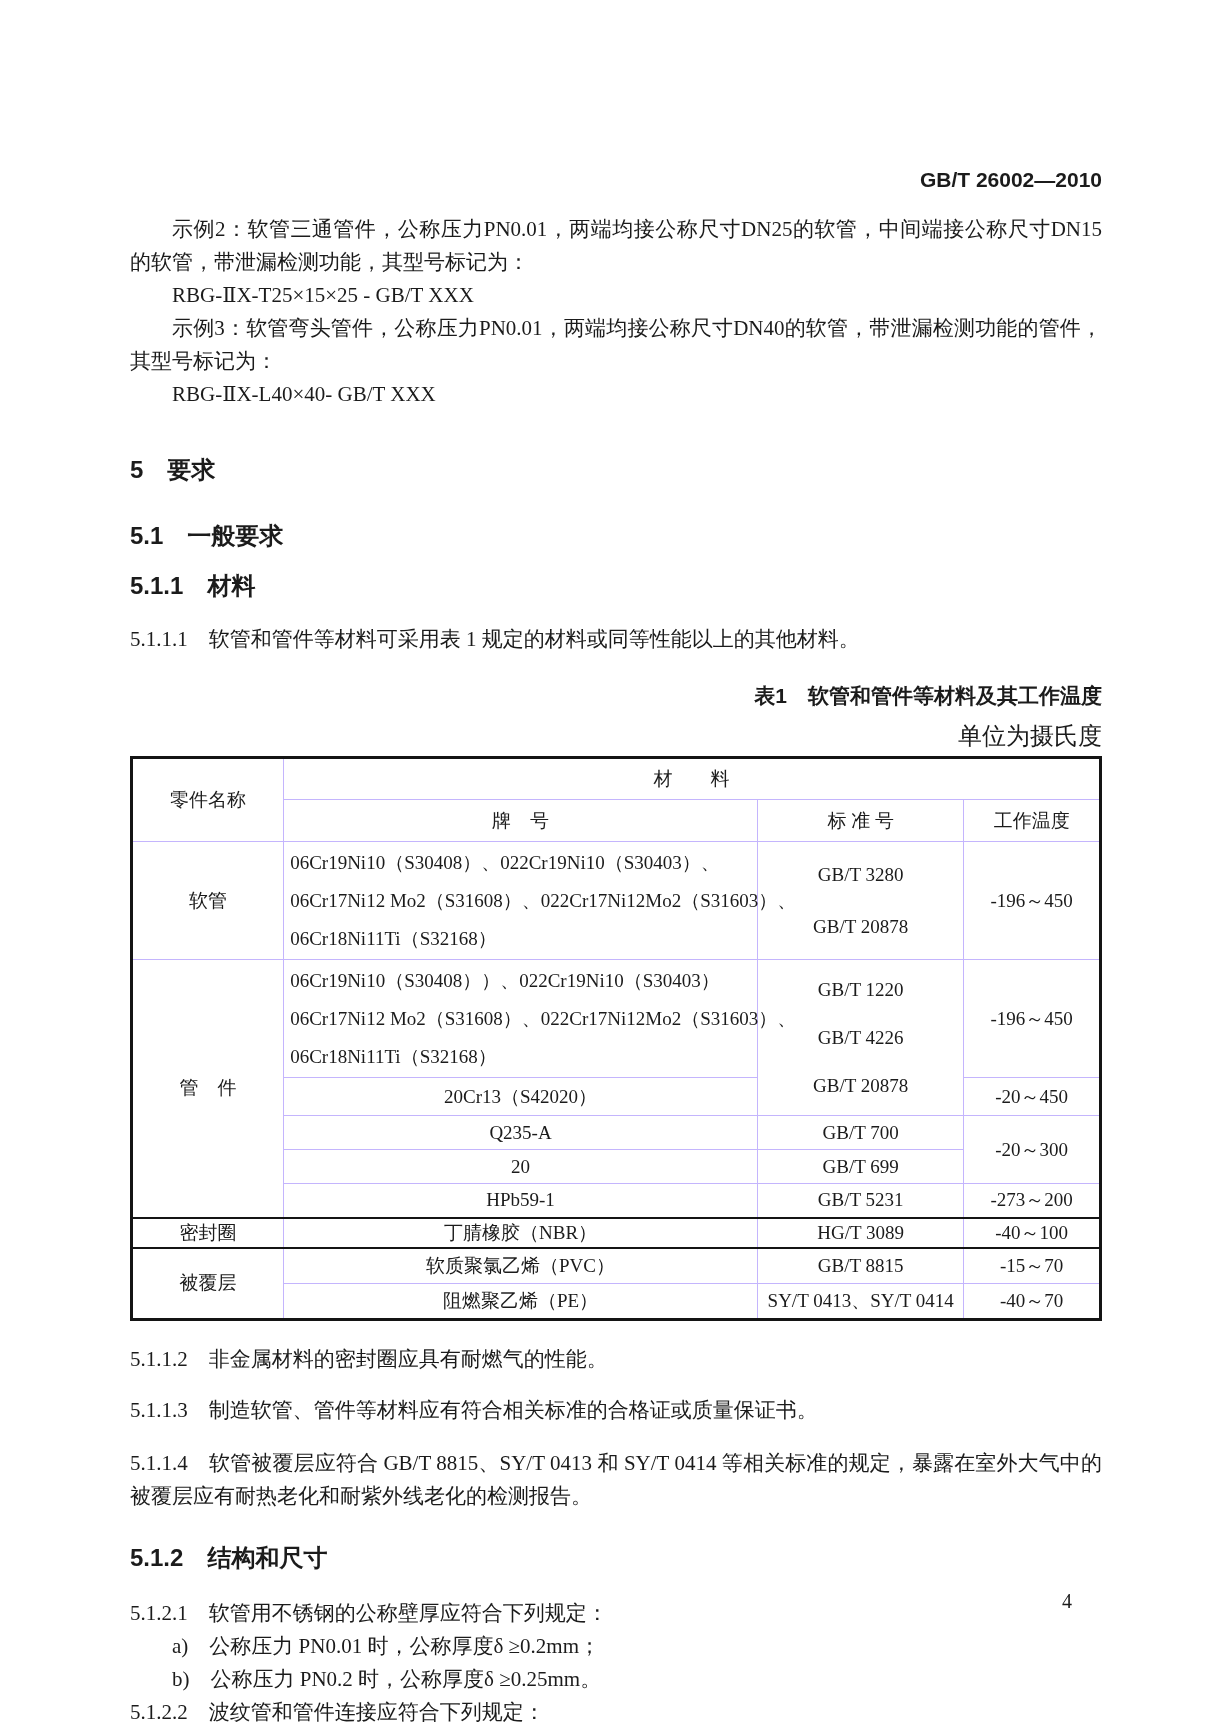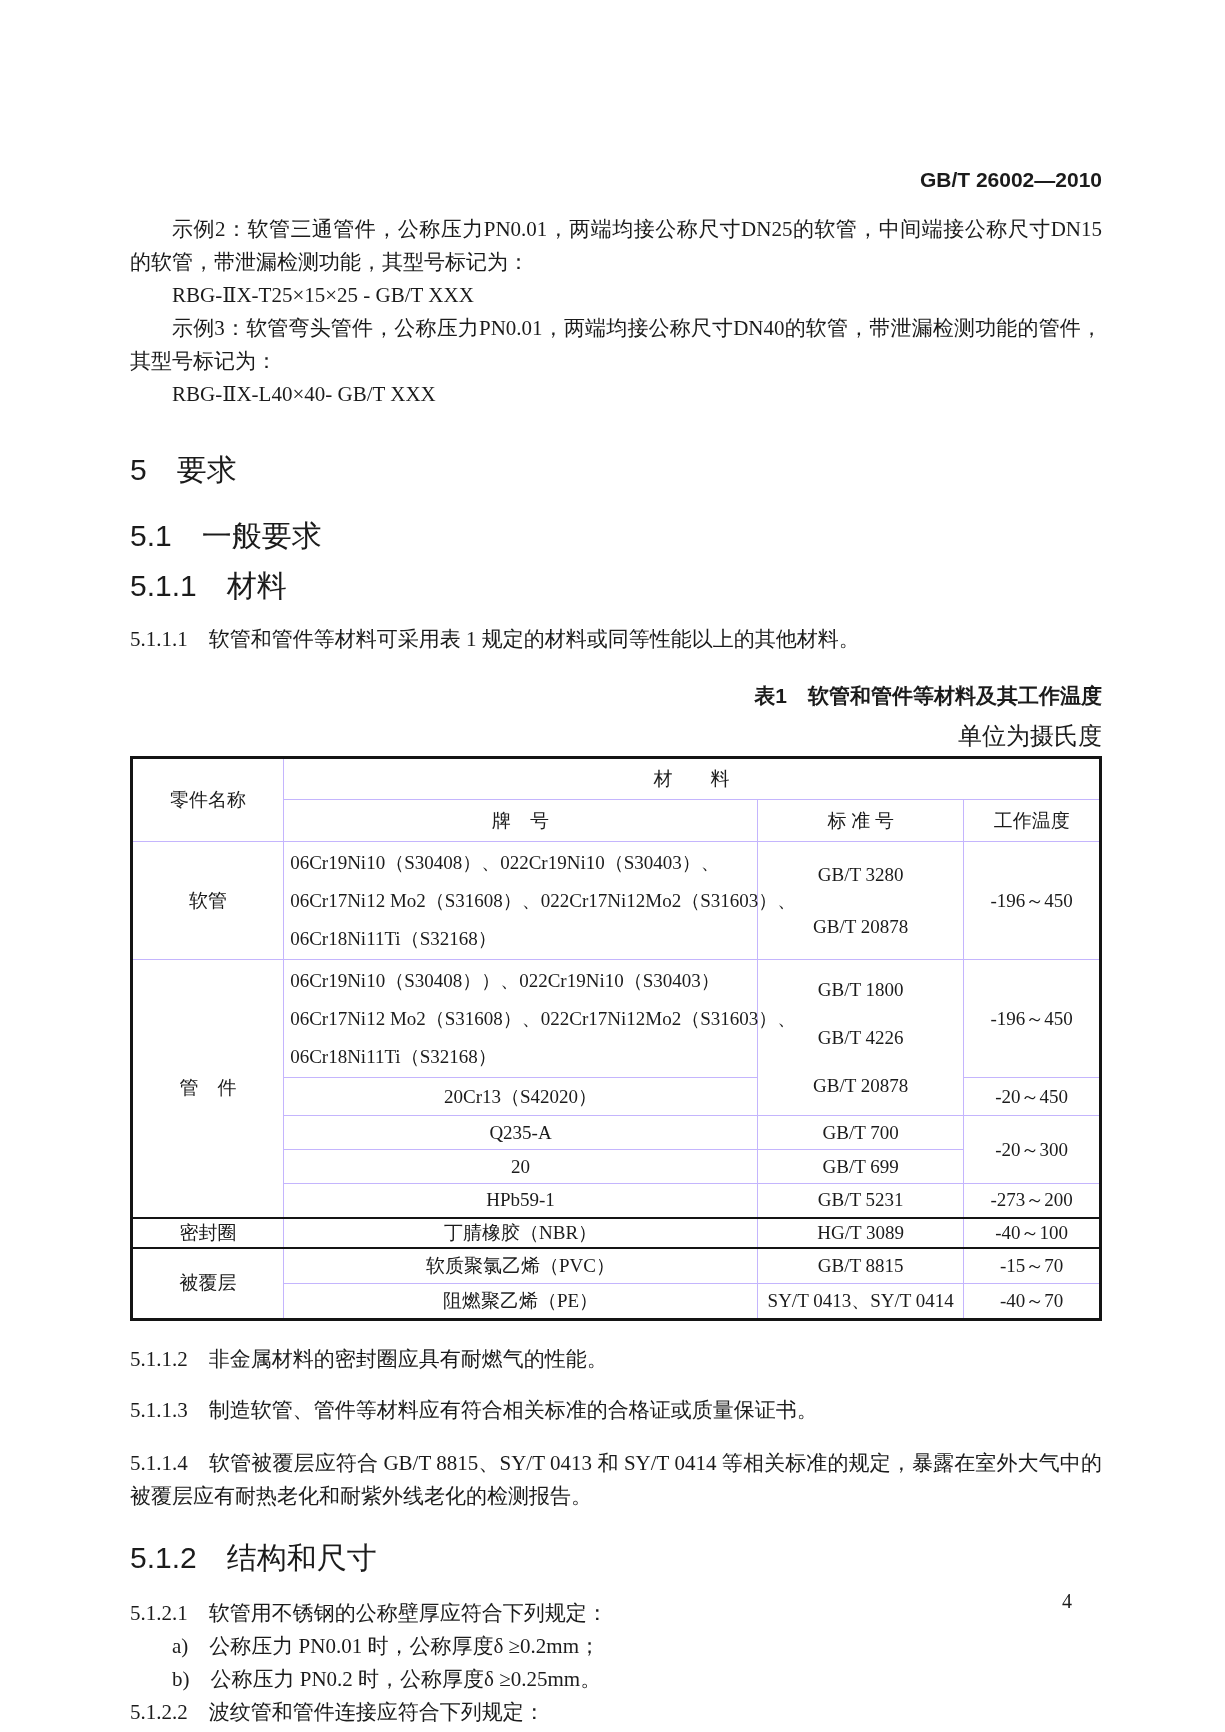--- a/index.html
+++ b/index.html
@@ -4,21 +4,21 @@
 <style>
   html,body{margin:0;padding:0;background:#ffffff;}
   .page{position:relative;width:1225px;height:1732px;background:#ffffff;
         font-family:"Liberation Serif","DejaVu Serif",serif;color:#1b1b1b;overflow:hidden;}
   .content{position:absolute;left:130px;top:16px;width:972px;margin-top:19px;}
   .doc-number{margin-top:132px;text-align:right;font-family:"Liberation Sans","DejaVu Sans",sans-serif;
         font-weight:bold;font-size:21px;line-height:26px;}
   .para{font-size:21px;line-height:33px;text-align:justify;}
   .indent2{text-indent:2em;}
   .codeline{font-size:21px;line-height:33px;padding-left:2em;}
-  .hd{font-family:"Liberation Sans","DejaVu Sans",sans-serif;font-weight:normal;font-size:30px;line-height:30px;}
+  .hd{font-family:"Liberation Sans","DejaVu Sans",sans-serif;font-weight:bold;font-size:24px;line-height:30px;}
   .hd-5{margin-top:44px;}
   .hd-51{margin-top:36px;}
   .hd-511{margin-top:20px;}
   .p5111{margin-top:22px;}
   .tbl-title{margin-top:26px;text-align:right;font-family:"Liberation Sans","DejaVu Sans",sans-serif;
         font-weight:bold;font-size:21px;line-height:28px;}
   .unit-note{margin-top:14px;text-align:right;font-size:24px;line-height:24px;}
   table.materials{margin-top:8px;width:100%;border-collapse:collapse;table-layout:fixed;
         border:3px solid #141414;font-size:19px;}
   table.materials td{border:1px solid #c4b5fd;text-align:center;vertical-align:middle;padding:1px 6px;}
@@ -89,21 +89,21 @@
         </tr>
 
         <tr style="height:118px">
           <td rowspan="5">管　件</td>
           <td class="cell-left">
             <div class="grade-line">06Cr19Ni10（S30408））、022Cr19Ni10（S30403）</div>
             <div class="grade-line">06Cr17Ni12 Mo2（S31608）、022Cr17Ni12Mo2（S31603）、</div>
             <div class="grade-line">06Cr18Ni11Ti（S32168）</div>
           </td>
           <td rowspan="2" class="std3">
-            <div>GB/T 1800</div>
+            <div>GB/T 1220</div>
             <div>GB/T 4226</div>
             <div>GB/T 20878</div>
           </td>
           <td>-196～450</td>
         </tr>
         <tr style="height:38px">
           <td class="cell-left">20Cr13（S42020）</td>
           <td>-20～450</td>
         </tr>
         <tr style="height:34px">

